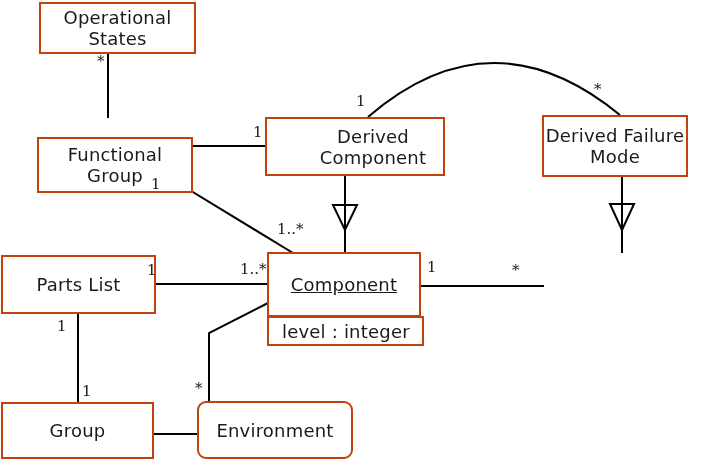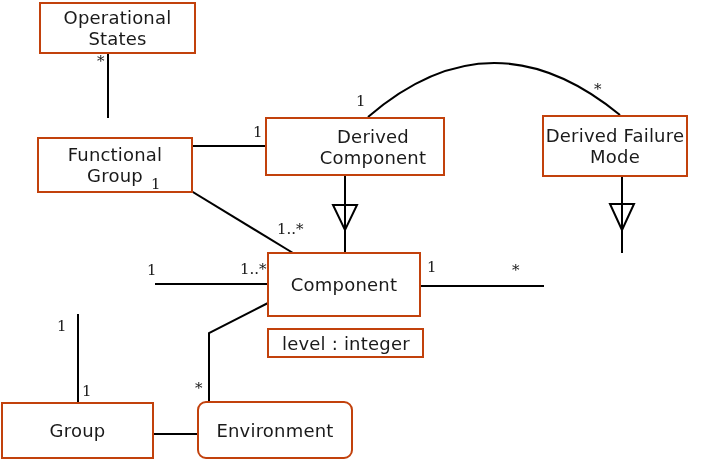--- a/index.html
+++ b/index.html
@@ -68,25 +68,28 @@
   </div>
 
   <div class="cls" style="left:265px;top:117px;width:180px;height:59px;padding-left:36px;">
     <span>Derived Component</span>
   </div>
 
   <div class="cls" style="left:542px;top:115px;width:146px;height:62px;">
     <span>Derived Failure Mode</span>
   </div>
 
+  <div class="cls" style="left:1px;top:255px;width:155px;height:59px;">
+    <span>Parts List</span>
+  </div>
 
-  <div class="cls" style="left:267px;top:252px;width:154px;height:65px;">
+  <div class="cls" style="left:267px;top:252px;width:154px;height:65px;text-decoration:underline;">
     <span>Component</span>
   </div>
-  <div class="cls attr" style="left:267px;top:328px;width:157px;height:30px;">
+  <div class="cls attr" style="left:267px;top:316px;width:157px;height:30px;">
     <span>level : integer</span>
   </div>
 
 
   <div class="cls" style="left:1px;top:402px;width:153px;height:57px;">
     <span>Group</span>
   </div>
 
   <div class="cls" style="left:197px;top:401px;width:156px;height:58px;border-radius:9px;">
     <span>Environment</span>

